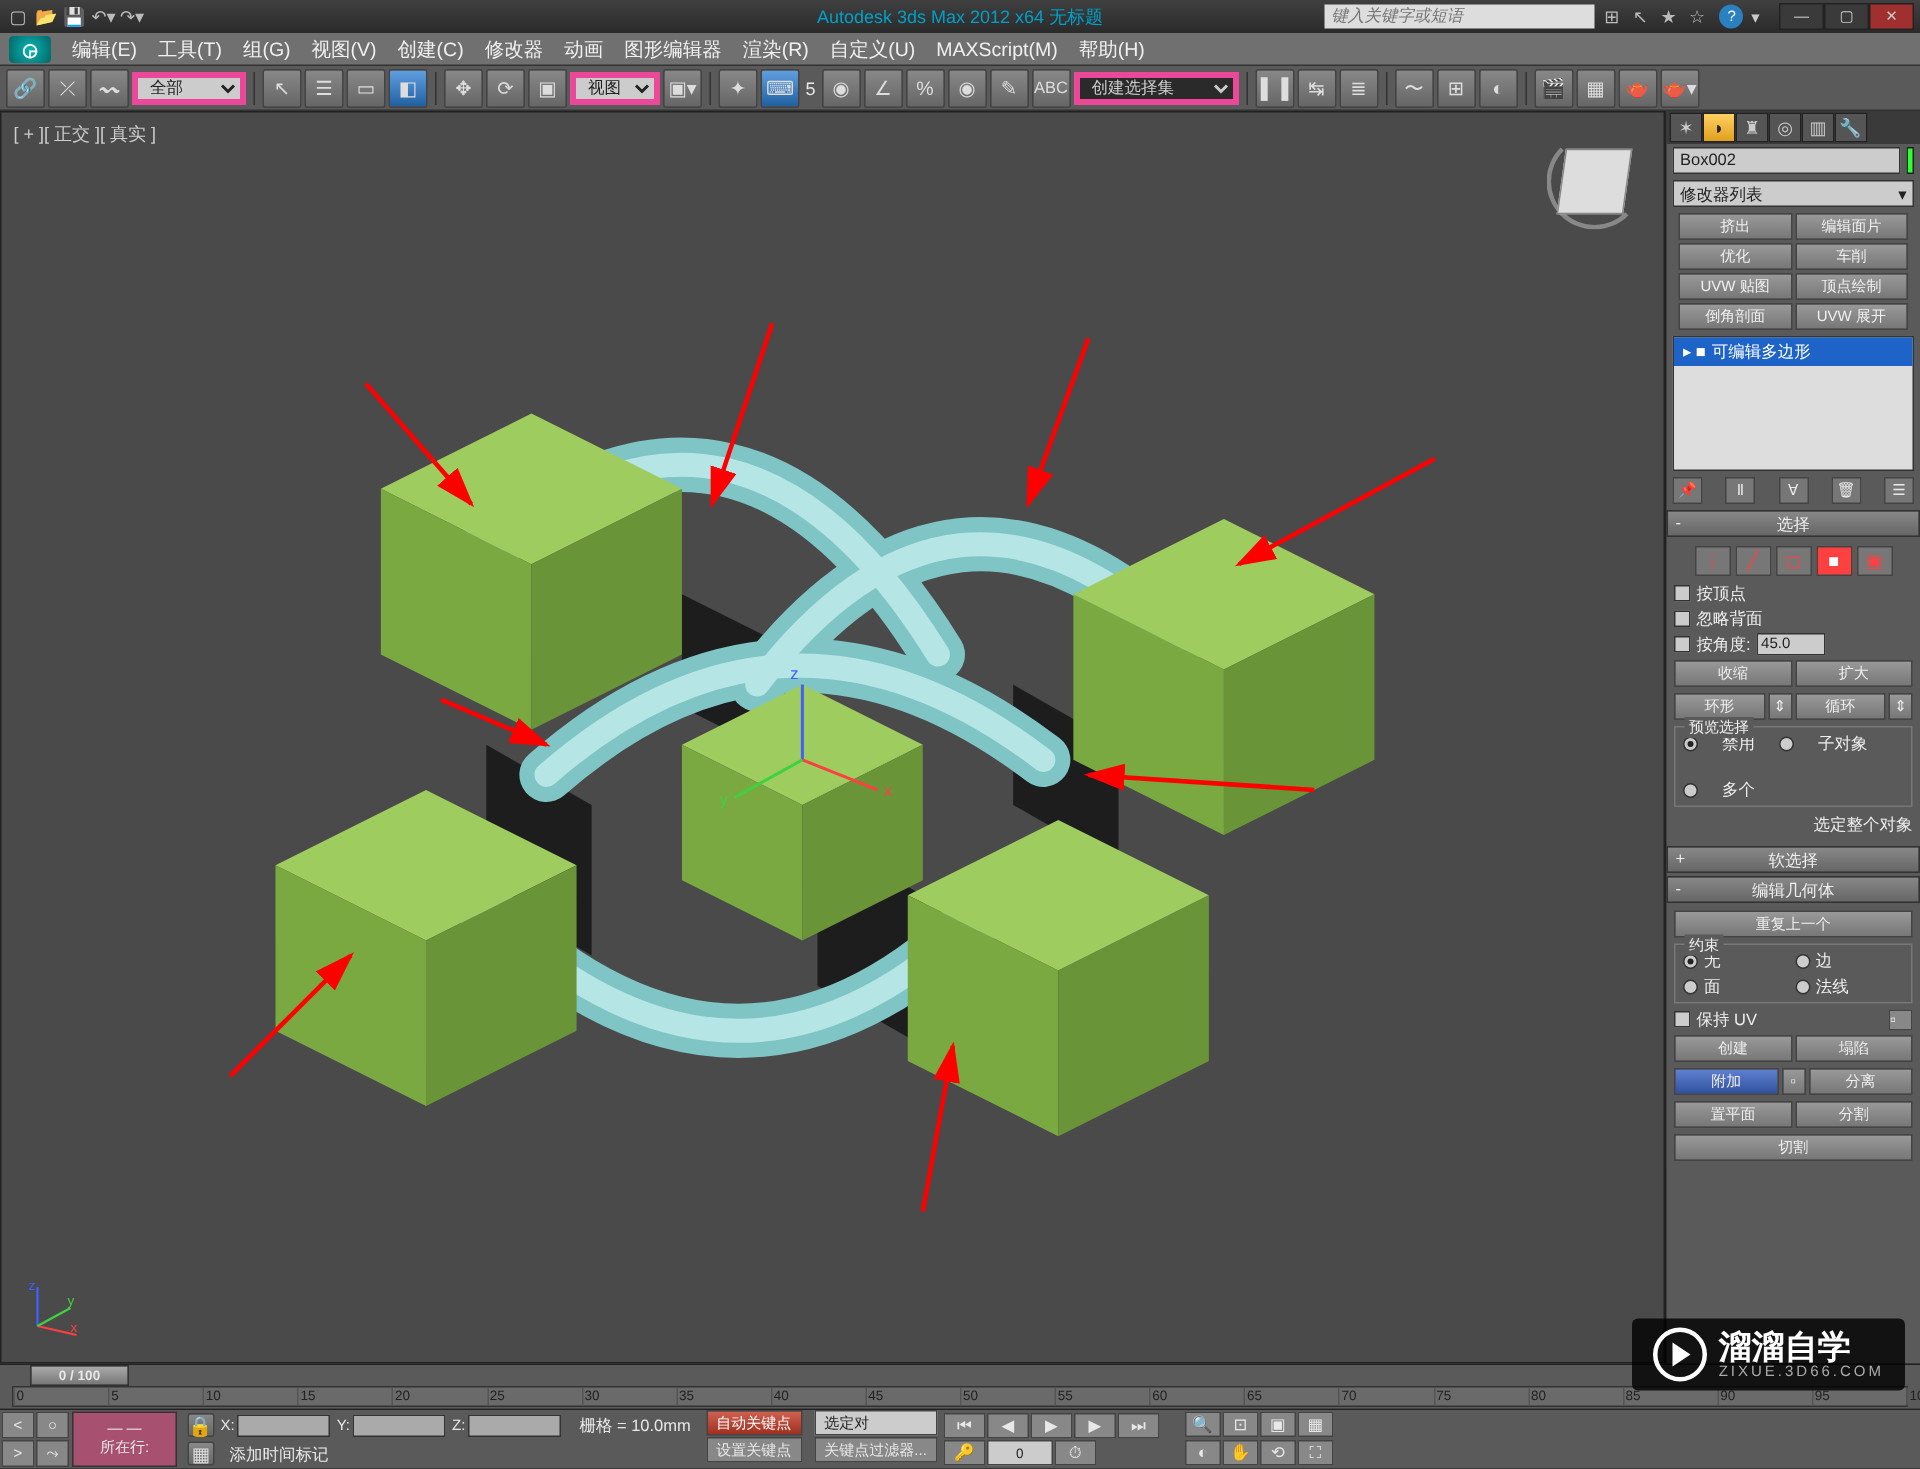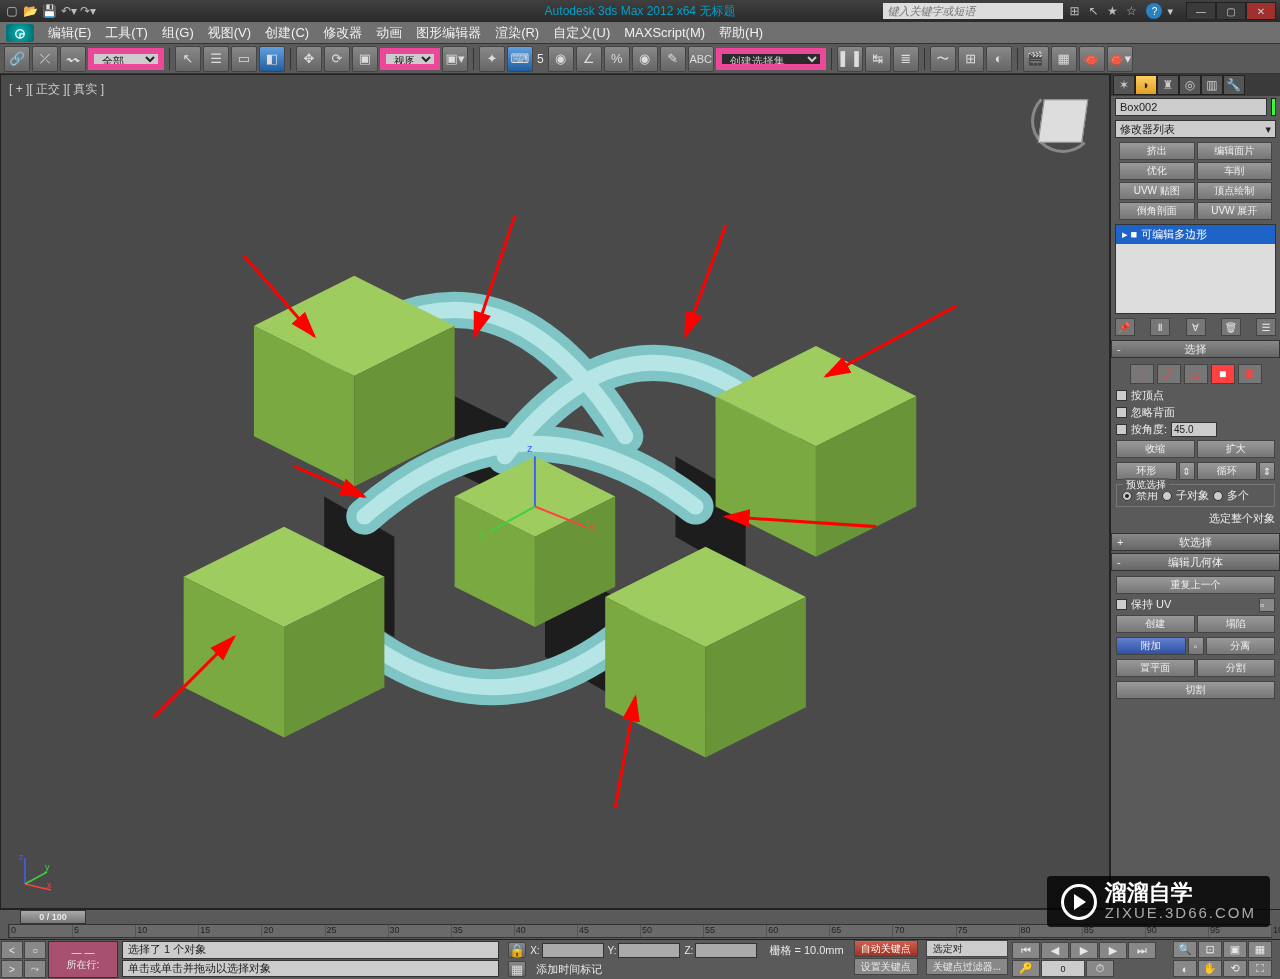--- a/index.html
+++ b/index.html
@@ -28,21 +28,21 @@
   .titlebar .help-ico { width:16px;height:16px; border-radius:8px; background:#2a80c0; color:#fff; display:flex; align-items:center; justify-content:center; font-size:10px; margin-left:4px;}
   .titlebar .winbtns { display:flex; gap:0; margin-left:10px;}
   .titlebar .winbtn { width:30px; height:18px; background:#3a3a3a; border:1px solid #222; display:flex; align-items:center; justify-content:center; color:#ccc; font-size:10px;}
   .titlebar .winbtn.close { background:#a03030;}
   .menubar { height:22px; background:var(--bg-menu); display:flex; align-items:center; padding:0 6px; gap:2px; border-bottom:1px solid #333;}
   .menubar .app-icon { width:28px; height:18px; background:radial-gradient(circle,#0bb5b5,#066);border-radius:3px; margin-right:6px; display:flex; align-items:center; justify-content:center; color:#fff; font-weight:bold; font-size:12px;}
   .menubar .menu-item { padding:2px 6px; color:#f0f0f0; font-size:13px; cursor:pointer;}
   .toolbar-row { height:30px; background:var(--bg-panel); border-bottom:1px solid #333; display:flex; align-items:center; padding:0 4px; gap:2px;}
   .tbtn { width:26px; height:26px; background:linear-gradient(#888,#666); border:1px solid #444; border-radius:2px; display:flex; align-items:center; justify-content:center; color:#ddd; font-size:13px; cursor:pointer; position:relative;}
   .tbtn.blue { background:linear-gradient(#60a0e0,#2060a0); }
-  .tdrop { height:22px; background:#ccc; border:6px solid #ec4899; color:#222; font-size:11px; padding:0 4px;}
+  .tdrop { height:22px; background:#ccc; border:4px solid #ec4899; color:#222; font-size:11px; padding:0 4px;}
   .tdrop.dark { background:#2a2a2a; color:#ccc;}
   .sep-v { width:1px; height:22px; background:#333; margin:0 3px;}
   .main-area { display:flex; height:calc(100% - 22px - 22px - 30px - 30px - 40px);}
   .viewport-wrap { flex:1; position:relative; background:var(--bg-viewport); border:1px solid #222;}
   .viewport-label { position:absolute; top:6px; left:8px; color:#ccc; font-size:12px;}
   .viewcube { position:absolute; top:20px; right:20px; width:52px; height:52px; }
   .viewcube .cube { width:44px; height:44px; background:#ddd; border:1px solid #888; transform:rotate(8deg) skewY(-8deg); margin:4px; position:relative;}
   .viewcube .ring { position:absolute; inset:-6px; border:3px solid #888; border-radius:50%; border-top-color:transparent; border-right-color:transparent;}
   .axis-gizmo { position:absolute; bottom:16px; left:16px; width:40px; height:40px;}
 
@@ -101,21 +101,21 @@
   .bb-key .kbtn { height:17px; padding:0 6px; display:flex; align-items:center; font-size:10px; background:#888; border:1px solid #444; white-space:nowrap;}
   .bb-key .kbtn.auto { background: linear-gradient(#d06050,#a03020); color:#fff;}
   .playback { display:flex; gap:1px; flex-wrap:wrap; width:160px; align-content:center;}
   .playback .pb { width:28px; height:17px; background:#888; border:1px solid #444; display:flex; align-items:center; justify-content:center; font-size:11px;}
   .nav-ctl { display:flex; flex-wrap:wrap; width:108px; gap:1px; padding:1px;}
   .nav-ctl .nb { width:24px; height:17px; background:#888; border:1px solid #444; display:flex; align-items:center; justify-content:center; font-size:11px;}
   .watermark { position:absolute; right:10px; bottom:52px; display:flex; align-items:center; gap:8px; background:rgba(0,0,0,0.8); padding:6px 14px; border-radius:4px;}
   .watermark .play { width:36px; height:36px; border:3px solid #fff; border-radius:50%; display:flex; align-items:center; justify-content:center;}
   .watermark .play::after { content:''; border-left:12px solid #fff; border-top:8px solid transparent; border-bottom:8px solid transparent; margin-left:3px;}
   .watermark .txt { color:#fff; font-size:22px; font-weight:bold; line-height:1;}
-  .watermark .sub { color:#aaa; font-size:15px; letter-spacing:2px;}
+  .watermark .sub { color:#aaa; font-size:10px; letter-spacing:2px;}
 </style>
 </head>
 <body>
 
 <div class="titlebar">
   <span class="tb-icon">▢</span>
   <span class="tb-icon">📂</span>
   <span class="tb-icon">💾</span>
   <span class="tb-icon">↶▾</span>
   <span class="tb-icon">↷▾</span>
@@ -358,21 +358,21 @@
           <div class="b">扩大</div>
         </div>
       <div class="twobtn">
           <div class="b">环形</div>
           <div class="b sq">⇕</div>
           <div class="b">循环</div>
           <div class="b sq">⇕</div>
         </div>
       <div class="fieldset">
         <div class="legend">预览选择</div>
-        <div class="radio-row" style="gap:4px;flex-wrap:wrap">
+        <div class="radio-row" style="gap:16px;flex-wrap:wrap">
           <div class="radio on"></div>
             <span>禁用</span>
           <div class="radio"></div>
             <span>子对象</span>
           <div class="radio"></div>
             <span>多个</span>
         </div>
       </div>
       <div style="text-align:right;padding:2px 0">选定整个对象</div>
     </div>
@@ -383,20 +383,41 @@
       </div>
 
     <div class="rollout-h">
         <span class="pm">-</span>
         <span>编辑几何体</span>
       </div>
     <div class="rollout-b">
       <div class="twobtn">
           <div class="b" style="flex:1">重复上一个</div>
         </div>
+      <div class="fieldset">
+        <div class="legend">约束</div>
+        <div style="display:grid;grid-template-columns:1fr 1fr;gap:2px">
+          <div class="radio-row">
+              <div class="radio on"></div>
+              <span>无</span>
+            </div>
+          <div class="radio-row">
+              <div class="radio"></div>
+              <span>边</span>
+            </div>
+          <div class="radio-row">
+              <div class="radio"></div>
+              <span>面</span>
+            </div>
+          <div class="radio-row">
+              <div class="radio"></div>
+              <span>法线</span>
+            </div>
+        </div>
+      </div>
       <div class="chk-row">
           <div class="chk"></div>
           <span>保持 UV</span>
           <div style="margin-left:auto;width:16px;height:14px;border:1px solid #444;background:#888">▫</div>
         </div>
       <div class="twobtn">
           <div class="b">创建</div>
           <div class="b">塌陷</div>
         </div>
       <div class="twobtn">
@@ -452,24 +473,20 @@
       </div>
     <div class="row">
         <div class="b">&gt;</div>
         <div class="b">⤳</div>
       </div>
   </div>
   <div class="track-col">
     <span>— —</span>
       <span>所在行:</span>
   </div>
-  <div class="status-area">
-    <div class="status-line">选择了 1 个对象</div>
-    <div class="status-line">单击或单击并拖动以选择对象</div>
-  </div>
   <div style="display:flex;flex-direction:column;justify-content:center;gap:1px;padding:0 4px">
     <div class="coord-row">
       <span class="tbtn" style="width:18px;height:16px">🔒</span>
       <div class="coord">
           <span>X:</span>
           <div class="cv"></div>
         </div>
       <div class="coord">
           <span>Y:</span>
           <div class="cv"></div>

